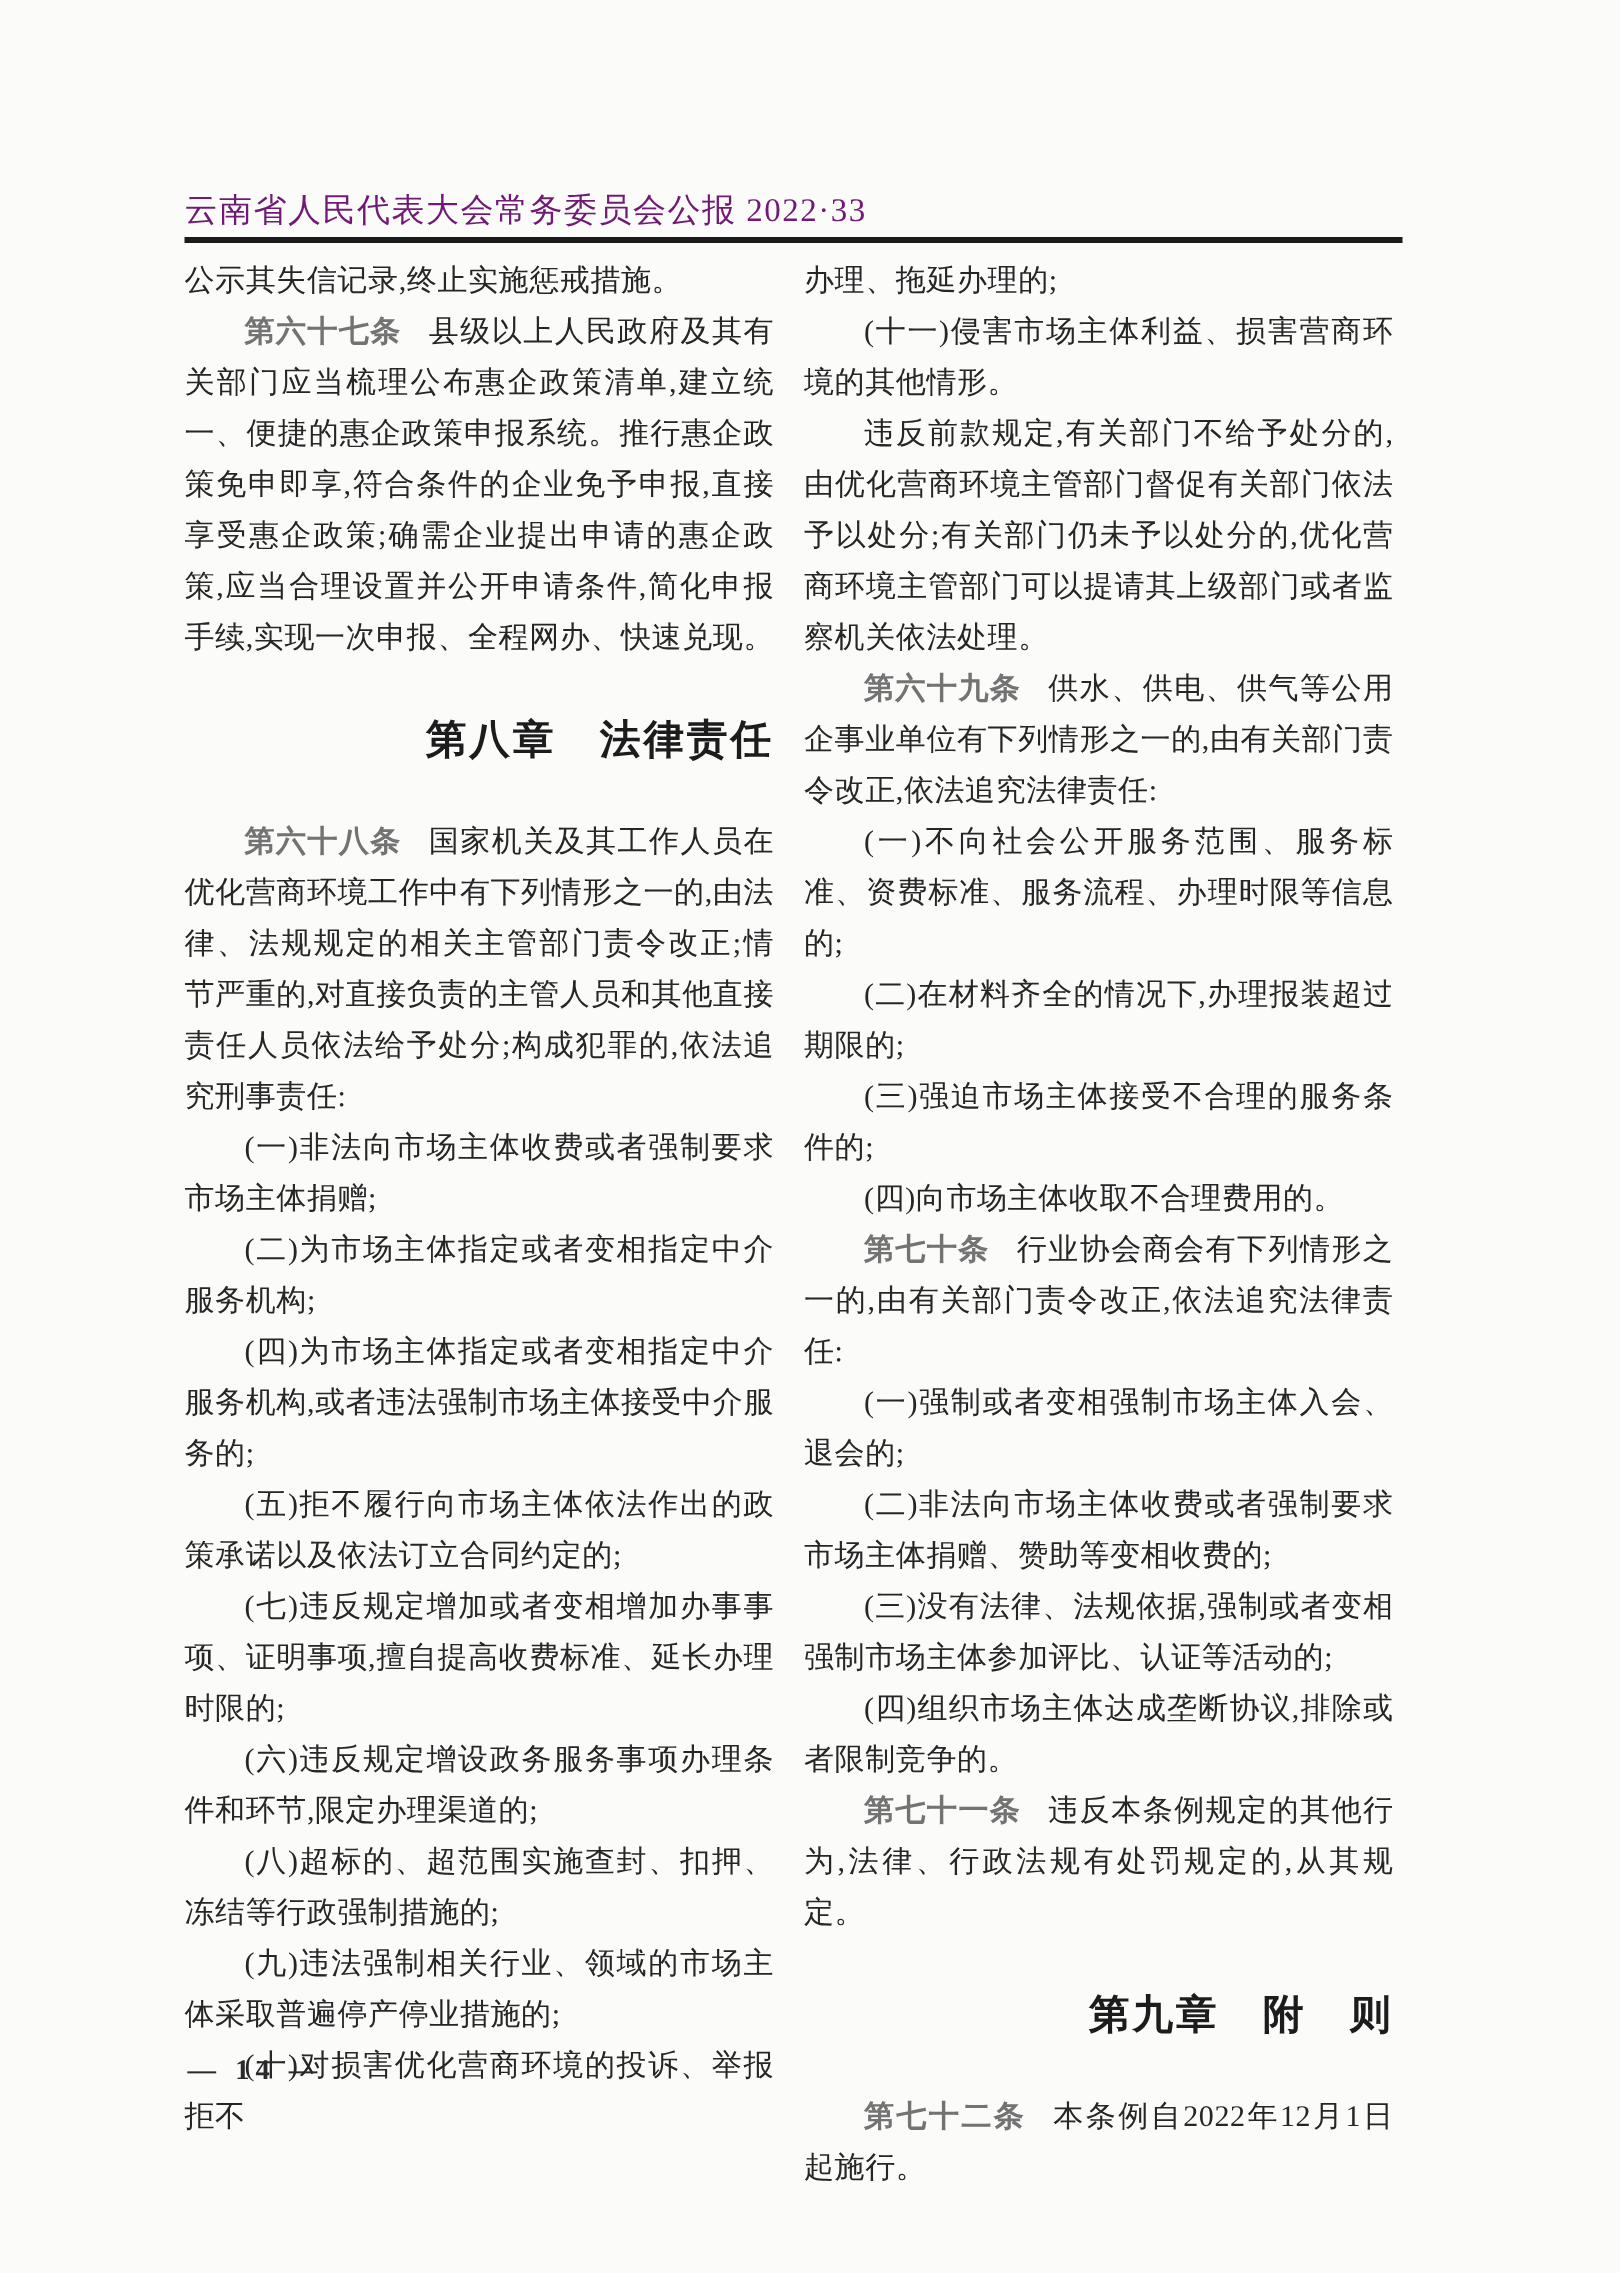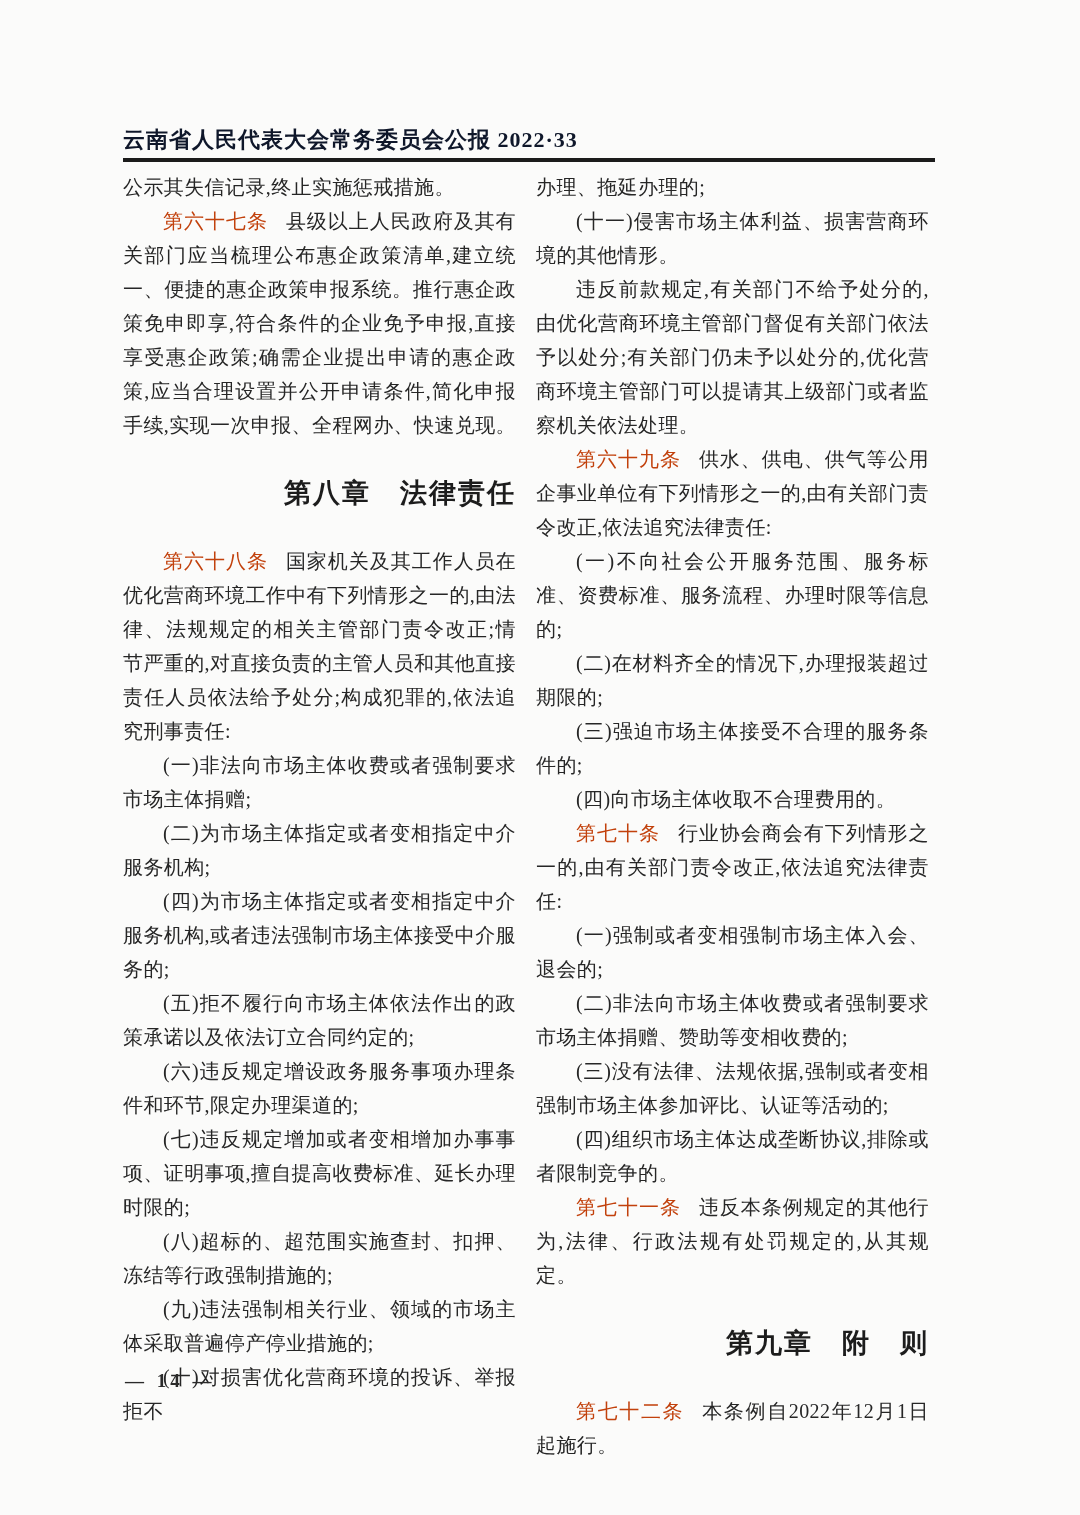--- a/index.html
+++ b/index.html
@@ -11,23 +11,23 @@
   }
   .page {
     position: relative;
     width: 1080px; height: 1515px;
     overflow: hidden;
   }
   .header-title {
     position: absolute;
     left: 123px; top: 125px;
     font-size: 22px;
-    font-weight: 700;
+    font-weight: 400;
     letter-spacing: 1px;
-    color: #0f172a;
+    color: #701a75;
     white-space: nowrap;
   }
   .header-rule {
     position: absolute;
     left: 123px; top: 158px;
     width: 812px; height: 4px;
     background: #1b1b1b;
   }
   .col {
     position: absolute;
@@ -38,23 +38,23 @@
     text-align: justify;
     text-justify: inter-character;
     letter-spacing: 0.4px;
     color: #262626;
   }
   .col-left  { left: 123px; }
   .col-right { left: 536px; }
   .col p { margin: 0; }
   .col p.ind { text-indent: 2em; }
   .art {
-    font-weight: 400;
+    font-weight: 700;
     margin-right: 0.9em;
-    color: #c2410c;
+    color: #737373;
   }
   h2.chapter {
     font-size: 27px;
     line-height: 36px;
     font-weight: 700;
     text-align: right;
     text-indent: 0;
     letter-spacing: 2px;
     margin: 33px 0;
     color: #1c1c1c;
@@ -78,22 +78,22 @@
 
   <div class="col col-left">
     <p>公示其失信记录,终止实施惩戒措施。</p>
     <p class="ind"><b class="art">第六十七条</b><span>县级以上人民政府及其有关部门应当梳理公布惠企政策清单,建立统一、便捷的惠企政策申报系统。推行惠企政策免申即享,符合条件的企业免予申报,直接享受惠企政策;确需企业提出申请的惠企政策,应当合理设置并公开申请条件,简化申报手续,实现一次申报、全程网办、快速兑现。</span></p>
     <h2 class="chapter">第八章　法律责任</h2>
     <p class="ind"><b class="art">第六十八条</b><span>国家机关及其工作人员在优化营商环境工作中有下列情形之一的,由法律、法规规定的相关主管部门责令改正;情节严重的,对直接负责的主管人员和其他直接责任人员依法给予处分;构成犯罪的,依法追究刑事责任:</span></p>
     <p class="ind">(一)非法向市场主体收费或者强制要求市场主体捐赠;</p>
     <p class="ind">(二)为市场主体指定或者变相指定中介服务机构;</p>
     <p class="ind">(四)为市场主体指定或者变相指定中介服务机构,或者违法强制市场主体接受中介服务的;</p>
     <p class="ind">(五)拒不履行向市场主体依法作出的政策承诺以及依法订立合同约定的;</p>
+    <p class="ind">(七)违反规定增加或者变相增加办事事项、证明事项,擅自提高收费标准、延长办理时限的;</p>
     <p class="ind">(六)违反规定增设政务服务事项办理条件和环节,限定办理渠道的;</p>
-    <p class="ind">(七)违反规定增加或者变相增加办事事项、证明事项,擅自提高收费标准、延长办理时限的;</p>
     <p class="ind">(八)超标的、超范围实施查封、扣押、冻结等行政强制措施的;</p>
     <p class="ind">(九)违法强制相关行业、领域的市场主体采取普遍停产停业措施的;</p>
     <p class="ind">(十)对损害优化营商环境的投诉、举报拒不</p>
   </div>
 
   <div class="col col-right">
     <p>办理、拖延办理的;</p>
     <p class="ind">(十一)侵害市场主体利益、损害营商环境的其他情形。</p>
     <p class="ind">违反前款规定,有关部门不给予处分的,由优化营商环境主管部门督促有关部门依法予以处分;有关部门仍未予以处分的,优化营商环境主管部门可以提请其上级部门或者监察机关依法处理。</p>
     <p class="ind"><b class="art">第六十九条</b><span>供水、供电、供气等公用企事业单位有下列情形之一的,由有关部门责令改正,依法追究法律责任:</span></p>

